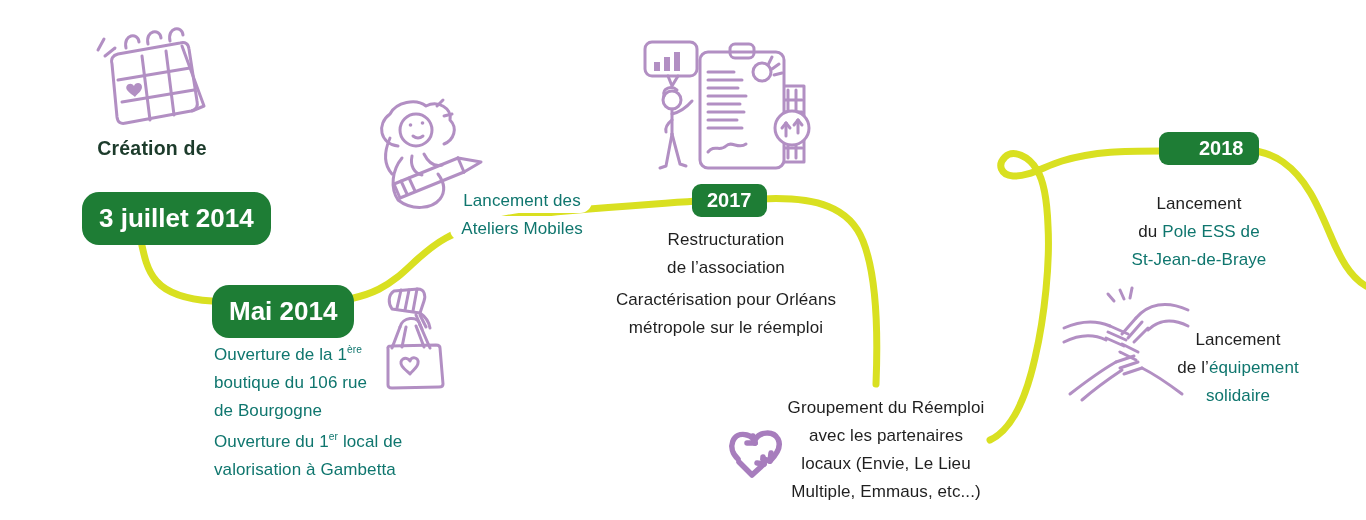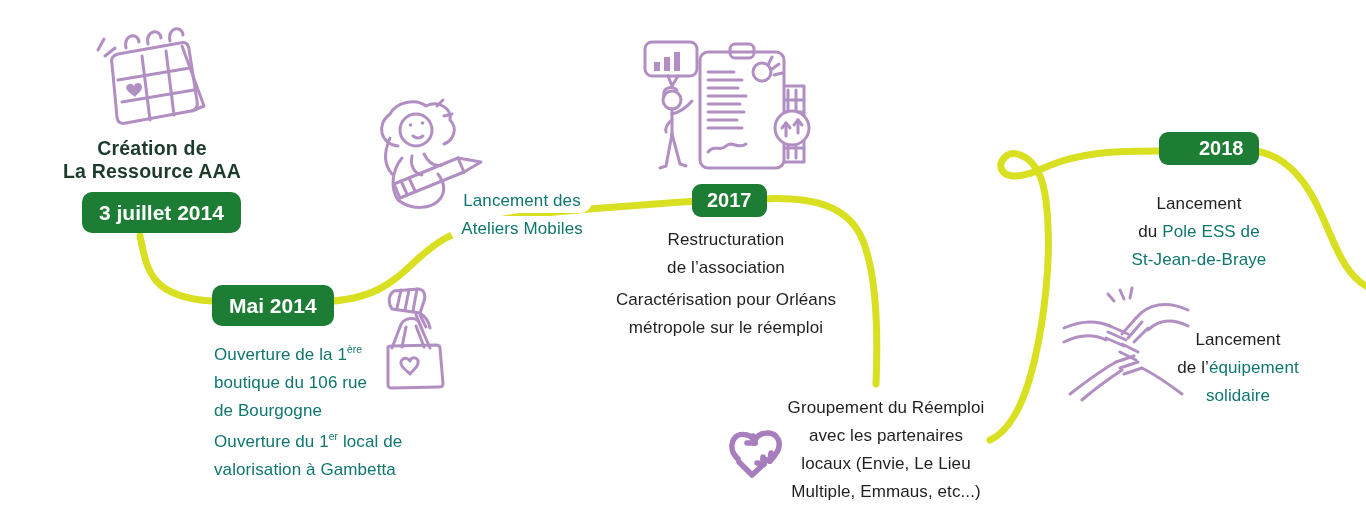--- a/index.html
+++ b/index.html
@@ -7,21 +7,21 @@
     position:relative;width:1366px;height:520px;background:#ffffff;overflow:hidden;
     font-family:"Liberation Sans",sans-serif;
   }
   .timeline-svg{position:absolute;left:0;top:0;z-index:1;}
   .illu{position:absolute;z-index:1;}
   .badge{
     position:absolute;z-index:3;background:#1e7d35;color:#ffffff;
     font-weight:bold;display:inline-flex;align-items:center;justify-content:center;
     border-radius:10px;white-space:nowrap;
   }
-  .badge.big{height:37px;font-size:21px;padding:2px 17px;}
+  .badge.big{height:37px;font-size:26px;padding:8px 17px;border-radius:17px;}
   .badge.small{height:33px;font-size:20px;padding:0 15px;border-radius:9px;}
   .heading{
     position:absolute;z-index:2;color:#1c3b2b;font-weight:bold;
     font-size:19.5px;line-height:1.18;text-align:center;letter-spacing:.2px;
   }
   .note{position:absolute;z-index:2;font-size:17px;line-height:1.64;color:#1f1f1f;letter-spacing:.1px;}
   .note.center{text-align:center;}
   .pill{
     background:#ffffff;border-radius:12px;padding:3px 11px;
     -webkit-box-decoration-break:clone;box-decoration-break:clone;
@@ -56,21 +56,20 @@
         <path d="M34,80 L106,68"></path>
       <path d="M54,34 L62,98"></path>
         <path d="M78,29 L86,93"></path>
       <path d="M94,24 L116,84 L104,89"></path>
     </g>
     <path class="fillp" d="M46,64 c-3,-5 -10,-1 -7,4 c2,3 6,5 8,7 c2,-3 7,-6 7,-10 c0,-5 -7,-5 -8,-1 z"></path>
   </svg>
 
   <div class="heading" style="left:42px;top:137px;width:220px;">
     <span>Création de</span><br>
-    <span>La Ressource AAA</span>
   </div>
   <div class="badge big" style="left:82px;top:192px;">3 juillet 2014</div>
 
   <div class="badge big" style="left:212px;top:285px;">Mai 2014</div>
 
   <div class="note green-note" style="left:203px;top:341px;">
     <span class="pill">
       <span>Ouverture de la 1</span><sup>ère</sup><br>
       <span>boutique du 106 rue</span><br>
       <span>de Bourgogne</span>

